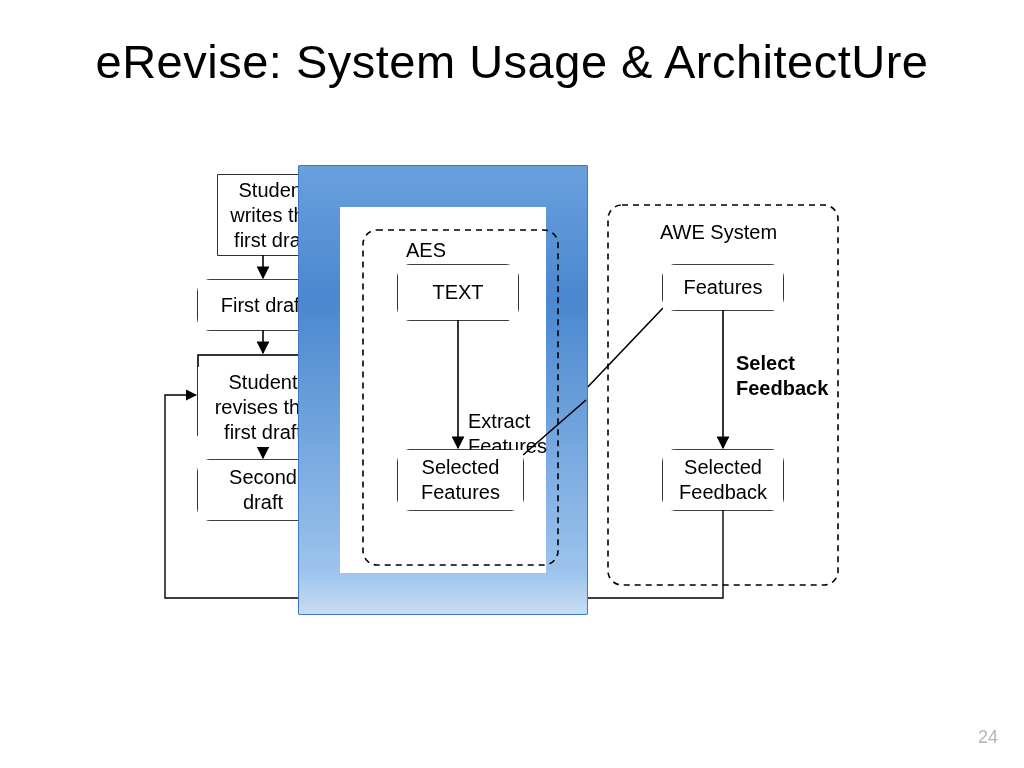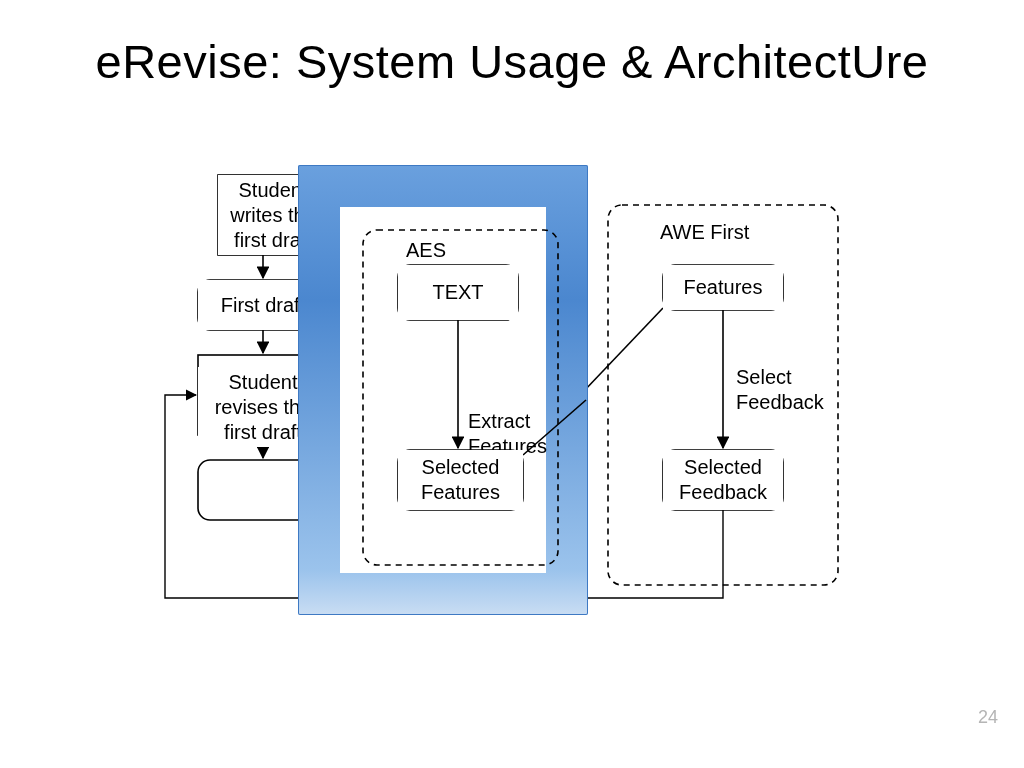--- a/index.html
+++ b/index.html
@@ -23,21 +23,21 @@
     width: 1024px;
     text-align: center;
     font-size: 47px;
     font-weight: 400;
     color: #000;
     letter-spacing: 0.5px;
   }
   .page-num {
     position: absolute;
     right: 26px;
-    bottom: 40px;
+    bottom: 20px;
     font-size: 18px;
     color: #b5b5b5;
   }
   .diagram {
     position: absolute;
     left: 168px;
     top: 170px;
     width: 700px;
     height: 470px;
   }
@@ -128,31 +128,33 @@
       <polyline points="555,340 555,428 -3,428 -3,225 28,225" fill="none" stroke="#000" stroke-width="1.4" marker-end="url(#arrow)"></polyline>
     </svg>
 
     <div class="box" style="left:50px; top:5px;  width:110px; height:80px; white-space:pre-line;">Student
 writes the
 first draft</div>
     <div class="box" style="left:30px; top:110px; width:130px; height:50px;">First draft</div>
     <div class="box" style="left:30px; top:185px; width:130px; height:80px; white-space:pre-line;margin-top:12px;">Student
 revises the
 first draft</div>
+    <div class="box" style="left:30px; top:290px; width:130px; height:60px; white-space:pre-line;">Second
+draft</div>
 
     <div class="lbl" style="left:238px; top:50px;">AES System</div>
     <div class="box" style="left:230px; top:95px;  width:120px; height:55px;">TEXT</div>
     <div class="lbl" style="left:300px; top:195px; white-space:pre-line;">Extract
 Features</div>
     <div class="box" style="left:230px; top:280px; width:125px; height:60px; white-space:pre-line;">Selected
 Features</div>
 
-    <div class="lbl" style="left:492px; top:50px;">AWE First</div>
+    <div class="lbl" style="left:492px; top:50px;">AWE System</div>
     <div class="box" style="left:495px; top:95px;  width:120px; height:45px;">Features</div>
-    <div class="lbl" style="left:568px; top:195px; white-space:pre-line;">Select
+    <div class="lbl" style="left:568px; top:181px; white-space:pre-line;font-weight:bold;">Select
 Feedback</div>
     <div class="box" style="left:495px; top:280px; width:120px; height:60px; white-space:pre-line;">Selected
 Feedback</div>
 
     <div class="blue-frame">
       <div class="blue-outer" style="left:130px; top:-5px; width:290px; height:450px;"></div>
       <div class="blue-inner" style="left:172px; top:37px;  width:206px; height:366px;"></div>
 
       <svg style="position:absolute; left:0; top:0; width:700px; height:470px; overflow:visible;">
         <rect x="195" y="60" width="195" height="335" rx="14" ry="14" fill="none" stroke="#000" stroke-width="1.6" stroke-dasharray="6 5"></rect>

